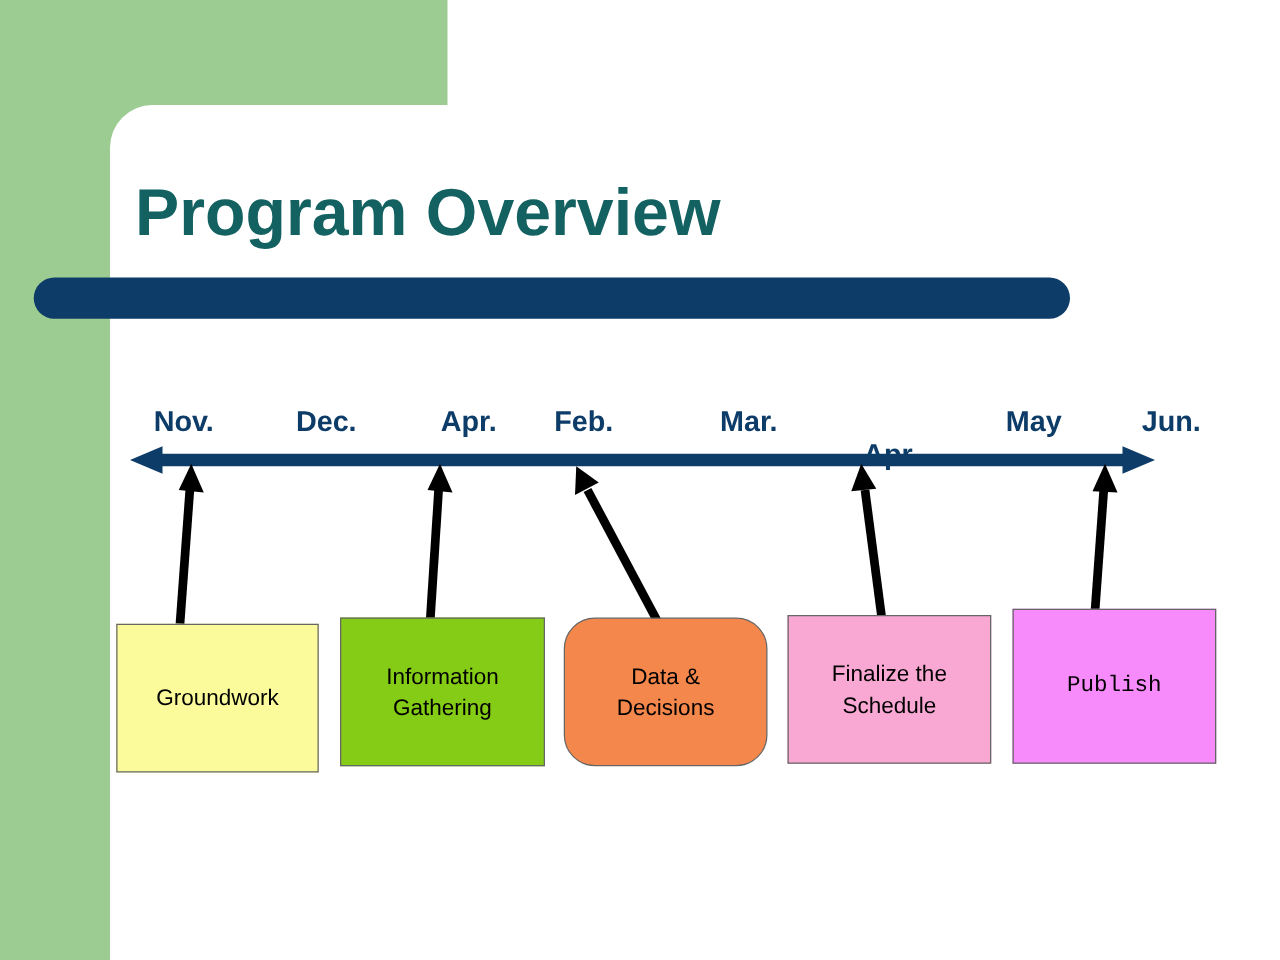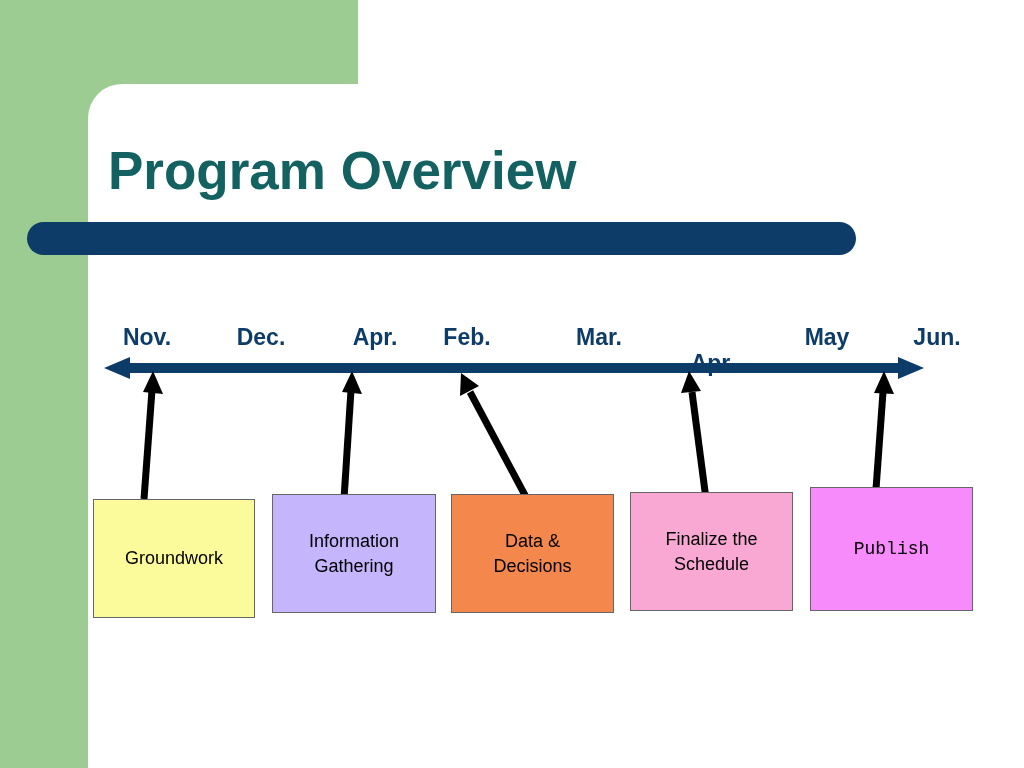--- a/index.html
+++ b/index.html
@@ -166,26 +166,26 @@
     <g>
       <line x1="876" y1="489" x2="883" y2="392" stroke="#000000" stroke-width="7"></line>
       <polygon points="884,371 874,393 894,394" fill="#000000"></polygon>
     </g>
   </svg>
 
   <div class="box" style="left:93px;  top:499px; width:162px; height:119px; background:#fbfb9b;">
     <span class="box-label">Groundwork</span>
   </div>
 
-  <div class="box" style="left:272px; top:494px; width:164px; height:119px; background:#c4b5fd;">
+  <div class="box" style="left:272px; top:494px; width:164px; height:119px; background:#84cc16;">
     <span class="box-label">Information
 Gathering</span>
   </div>
 
-  <div class="box" style="left:451px; top:494px; width:163px; height:119px; background:#f4874b;">
+  <div class="box" style="left:451px; top:494px; width:163px; height:119px; background:#f4874b;border-radius:25px;">
     <span class="box-label">Data &amp;
 Decisions</span>
   </div>
 
   <div class="box" style="left:630px; top:492px; width:163px; height:119px; background:#f9a8d4;">
     <span class="box-label">Finalize the
 Schedule</span>
   </div>
 
   <div class="box" style="left:810px; top:487px; width:163px; height:124px; background:#f88bfb;font-family:Liberation Mono, monospace;">

